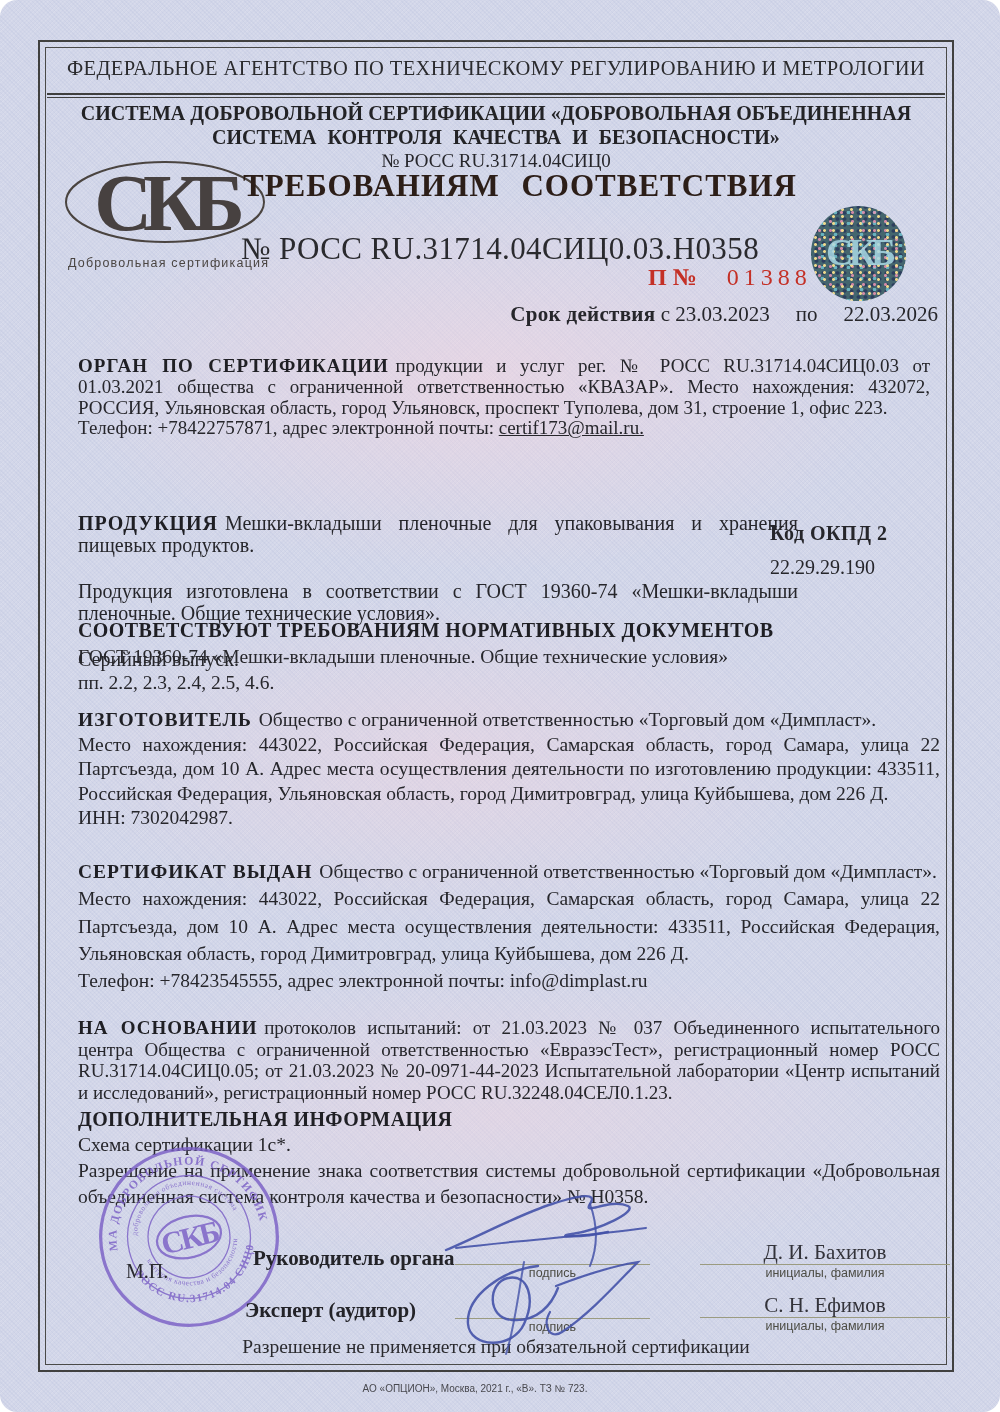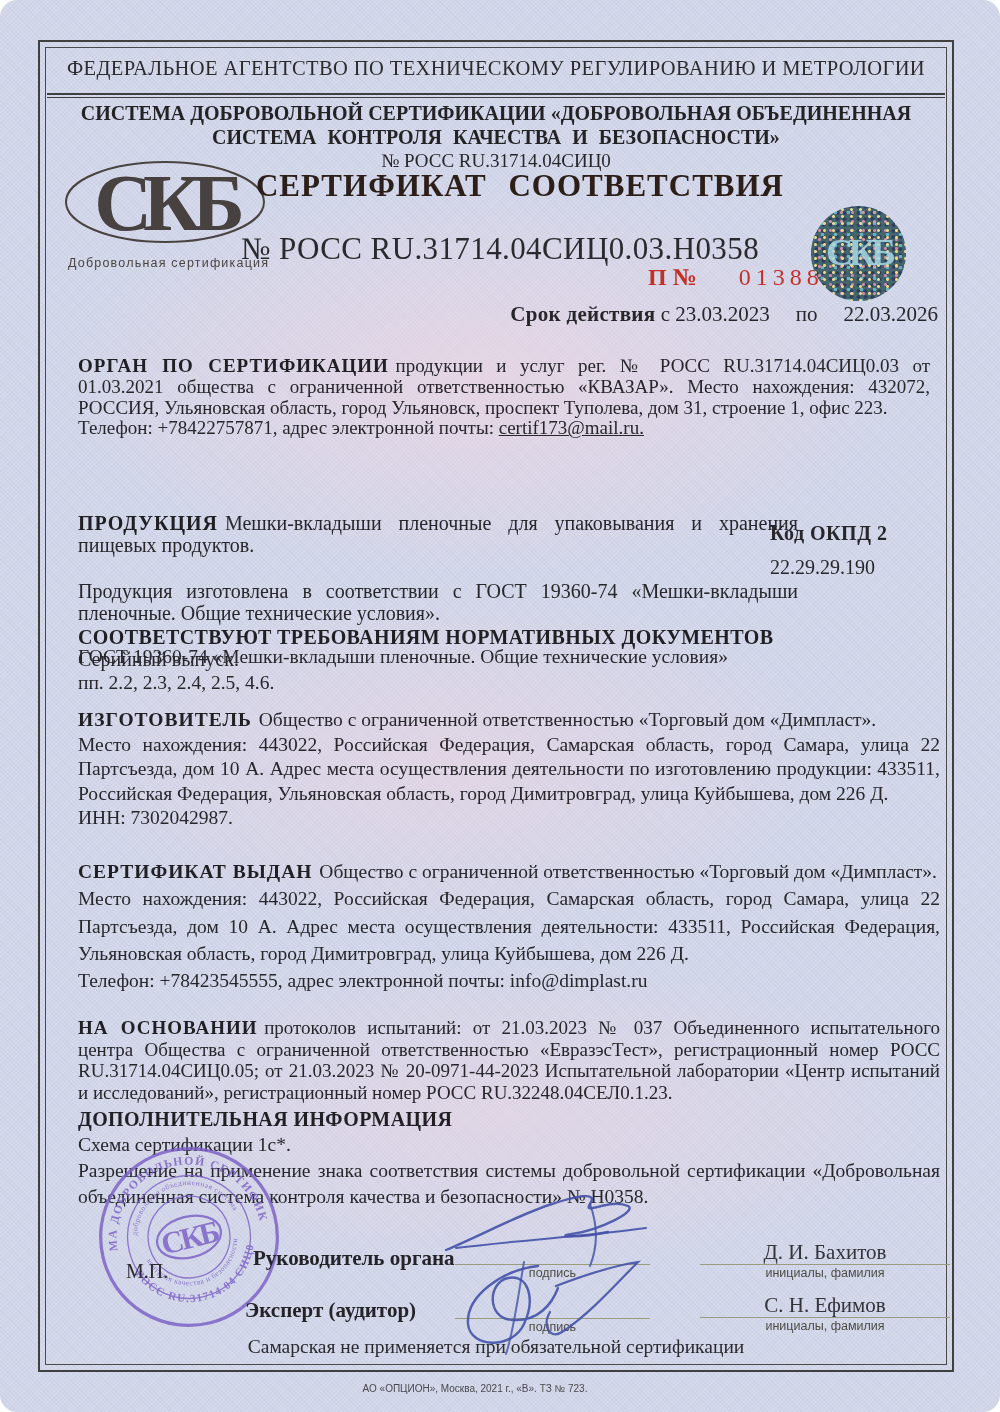--- a/index.html
+++ b/index.html
@@ -18,21 +18,21 @@
   .frame-inner{position:absolute; left:5px; top:5px; right:5px; bottom:5px; border:1px solid #4a4a48;}
   .hline{position:absolute; left:47px; width:898px; background:#3f3f3e;}
   .abs{position:absolute;}
   .agency{left:47px; width:898px; top:57px; text-align:center; font-size:20.5px; letter-spacing:.4px; color:#2b2b2e;}
   .sysline{left:47px; width:898px; text-align:center; font-weight:bold; font-size:20px; color:#232326;}
   .sysreg{left:47px; width:898px; top:150px; text-align:center; font-size:19px;}
   .title{left:230px; width:580px; top:168px; text-align:center; font-size:31px; font-weight:bold;
          color:#2c1e18; letter-spacing:1px; word-spacing:13px;}
   .certnum{left:230px; width:540px; top:231px; text-align:center; font-size:31px; letter-spacing:.4px; color:#2a2a2e;}
   .blankrow{left:648px; top:264px; font-size:24px; color:#c43026; font-weight:bold;}
-  .blankrow .num{margin-left:42px; letter-spacing:5px; font-weight:normal;}
+  .blankrow .num{margin-left:30px; letter-spacing:5px; font-weight:normal;}
   .validity{right:62px; top:302px; font-size:21px; white-space:nowrap;}
   .validity b{letter-spacing:.3px;}
   .validity .gap{display:inline-block; width:26px;}
   .logo{left:60px; top:158px; width:220px;}
   .logo-caption{font-family:"Liberation Sans","DejaVu Sans",sans-serif; font-size:12.5px; color:#4a4542;
                 letter-spacing:1.2px; margin-top:2px; padding-left:8px; white-space:nowrap;}
   .holo{left:811px; top:206px; width:95px; height:95px; border-radius:50%;
         background-color:#44656e;
         background-image:
           radial-gradient(rgba(245,222,140,.95) 1.3px, rgba(245,222,140,0) 2px),
@@ -45,21 +45,21 @@
   .holo span{font-size:38px; font-weight:bold; color:rgba(168,216,228,.85); letter-spacing:-5px;
              font-family:"Liberation Serif",serif; transform:translateY(-2px);}
   .sec{position:absolute; left:78px; text-align:justify; color:#26262b;}
   .sec b{letter-spacing:1px; margin-right:.35em; color:#1f1f24;}
   .sec-org{top:356px; width:852px; font-size:19px; line-height:20.8px;}
   .sec-product{top:488px; width:862px; font-size:20px; line-height:22px;}
   .sec-product .ptxt{width:720px;margin-top:24px;}
   .code-block{position:absolute; right:10px; top:0; width:160px; text-align:left;margin-top:34px;}
   .code-label{font-weight:bold; font-size:20px; letter-spacing:.5px;}
   .code-value{font-size:20px; margin-top:12px;}
-  .sec-conf-head{top:619px; width:700px; font-weight:bold; font-size:20px; letter-spacing:.4px; text-align:left; color:#1f1f24;margin-top:7px;}
+  .sec-conf-head{top:619px; width:700px; font-weight:bold; font-size:20px; letter-spacing:.4px; text-align:left; color:#1f1f24;}
   .sec-conf-text{top:644px; width:650px; font-size:19.5px; line-height:25.5px;}
   .sec-man{top:708px; width:862px; font-size:19.5px; line-height:24.5px;}
   .sec-issued{top:858px; width:862px; font-size:19.5px; line-height:27.3px;}
   .sec-basis{top:1017px; width:862px; font-size:19px; line-height:21.5px;}
   .sec-add-head{top:1108px; width:700px; font-weight:bold; font-size:20px; letter-spacing:.4px; text-align:left; color:#1f1f24;}
   .sec-add-1{top:1134px; width:862px; font-size:19.5px; text-align:left;}
   .sec-add-2{top:1158px; width:862px; font-size:19.5px; line-height:25.5px;}
   .email{text-decoration:underline;}
   .stamp{left:96px; top:1144px; width:186px; height:186px; transform:rotate(-14deg); opacity:.82;}
   .mp{left:126px; top:1260px; font-size:20px; color:#2a2a30;}
@@ -92,21 +92,21 @@
   <div class="abs sysreg">№ РОСС RU.31714.04СИЦ0</div>
 
   <div class="abs logo">
     <svg width="220" height="92" viewBox="0 0 220 92">
       <ellipse cx="105" cy="44" rx="99" ry="40" fill="none" stroke="#4a4440" stroke-width="2"></ellipse>
       <text x="105" y="72" text-anchor="middle" font-size="80" font-weight="bold" fill="#474140" letter-spacing="-9">СКБ</text>
     </svg>
     <div class="logo-caption">Добровольная сертификация</div>
   </div>
 
-  <div class="abs title">СЕРТИФИКАТ СООТВЕТСТВИЯ</div>
+  <div class="abs title">ТРЕБОВАНИЯМ СООТВЕТСТВИЯ</div>
   <div class="abs certnum">№ РОСС RU.31714.04СИЦ0.03.Н0358</div>
   <div class="abs blankrow">
     <span>П №</span><span class="num">01388</span>
   </div>
 
   <div class="abs holo">
     <span>СКБ</span>
   </div>
 
   <div class="abs validity">
@@ -208,16 +208,16 @@
     <path d="M6,64 C40,50 80,28 112,18 C140,9 158,6 150,18 C142,30 170,12 188,20 C198,25 160,44 132,48 C112,51 140,52 168,46" fill="none" stroke="#4452a8" stroke-width="2.4" stroke-linecap="round" opacity=".9"></path>
     <path d="M16,62 C80,54 150,50 206,42" fill="none" stroke="#4452a8" stroke-width="2" stroke-linecap="round" opacity=".9"></path>
     <path d="M150,18 C158,40 158,60 150,80" fill="none" stroke="#4452a8" stroke-width="2" stroke-linecap="round" opacity=".85"></path>
   </svg>
   <svg class="signature-svg" style="left:440px; top:1252px;" width="240" height="108" viewBox="0 0 240 108">
     <path d="M98,14 C62,18 26,44 28,72 C30,96 72,98 84,72 C96,46 88,22 68,26 C48,30 46,66 72,68 C98,70 112,52 118,36" fill="none" stroke="#4452a8" stroke-width="2.4" stroke-linecap="round" opacity=".9"></path>
     <path d="M116,34 C142,24 172,14 198,10 C180,28 150,62 122,80 C110,88 102,74 110,60" fill="none" stroke="#4452a8" stroke-width="2.2" stroke-linecap="round" opacity=".9"></path>
     <path d="M84,10 C78,44 74,78 66,102" fill="none" stroke="#4452a8" stroke-width="2" stroke-linecap="round" opacity=".8"></path>
   </svg>
 
-  <div class="abs bottom-note">Самарская не применяется при обязательной сертификации</div>
+  <div class="abs bottom-note">Разрешение не применяется при обязательной сертификации</div>
   <div class="abs print-info">АО «ОПЦИОН», Москва, 2021 г., «В». ТЗ № 723.</div>
 
 </div>
 
 </body></html>

